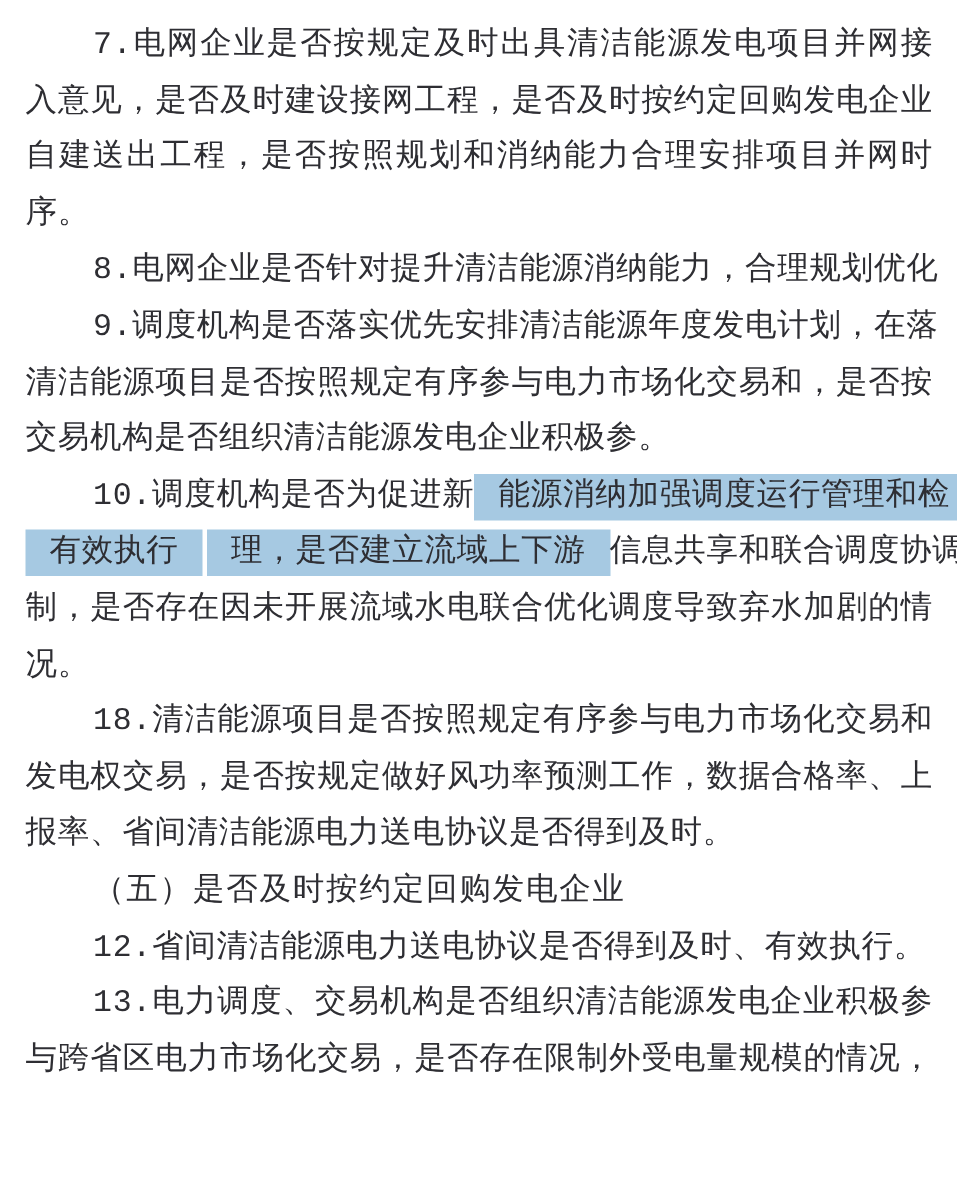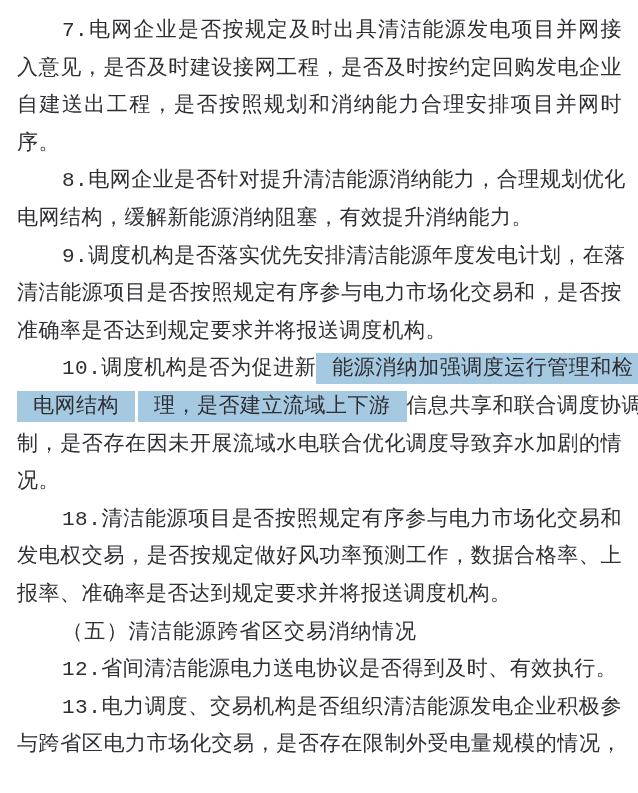--- a/index.html
+++ b/index.html
@@ -48,37 +48,36 @@
 
 <div class="page">
   <div class="text-area">
 
     <div class="line justify indent"><span>7.电网企业是否按规定及时出具清洁能源发电项目并网接</span></div>
     <div class="line justify"><span>入意见，是否及时建设接网工程，是否及时按约定回购发电企业</span></div>
     <div class="line justify"><span>自建送出工程，是否按照规划和消纳能力合理安排项目并网时</span></div>
     <div class="line"><span>序。</span></div>
 
     <div class="line justify indent"><span>8.电网企业是否针对提升清洁能源消纳能力，合理规划优化</span></div>
-    <div class="line"><span>电网结构，缓解新能源消纳阻塞，有效提升消纳能力。</span></div>
 
 
     <div class="line justify indent"><span>9.调度机构是否落实优先安排清洁能源年度发电计划，在落</span></div>
     <div class="line justify"><span>清洁能源项目是否按照规定有序参与电力市场化交易和，是否按</span></div>
-    <div class="line"><span>准确率是否达到规定要求并将报送调度机构。</span></div>
+    <div class="line"><span>交易机构是否组织清洁能源发电企业积极参。</span></div>
 
     <div class="line justify indent"><span>10.调度机构是否为促进新</span><span class="hl">能源消纳加强调度运行管理和检</span></div>
-    <div class="line justify"><span class="hl gap-after">电网结构</span><span class="hl">理，是否建立流域上下游</span><span>信息共享和联合调度协调机</span></div>
+    <div class="line justify"><span class="hl gap-after">有效执行</span><span class="hl">理，是否建立流域上下游</span><span>信息共享和联合调度协调机</span></div>
     <div class="line justify"><span>制，是否存在因未开展流域水电联合优化调度导致弃水加剧的情</span></div>
     <div class="line"><span>况。</span></div>
 
     <div class="line justify indent"><span>18.清洁能源项目是否按照规定有序参与电力市场化交易和</span></div>
     <div class="line justify"><span>发电权交易，是否按规定做好风功率预测工作，数据合格率、上</span></div>
-    <div class="line"><span>报率、准确率是否达到规定要求并将报送调度机构。</span></div>
+    <div class="line"><span>报率、省间清洁能源电力送电协议是否得到及时。</span></div>
 
-    <div class="line indent heading"><span>（五）清洁能源跨省区交易消纳情况</span></div>
+    <div class="line indent heading"><span>（五）是否及时按约定回购发电企业</span></div>
 
     <div class="line indent"><span>12.省间清洁能源电力送电协议是否得到及时、有效执行。</span></div>
 
     <div class="line justify indent"><span>13.电力调度、交易机构是否组织清洁能源发电企业积极参</span></div>
     <div class="line justify"><span>与跨省区电力市场化交易，是否存在限制外受电量规模的情况，</span></div>
 
   </div>
 </div>
 
 </body></html>

